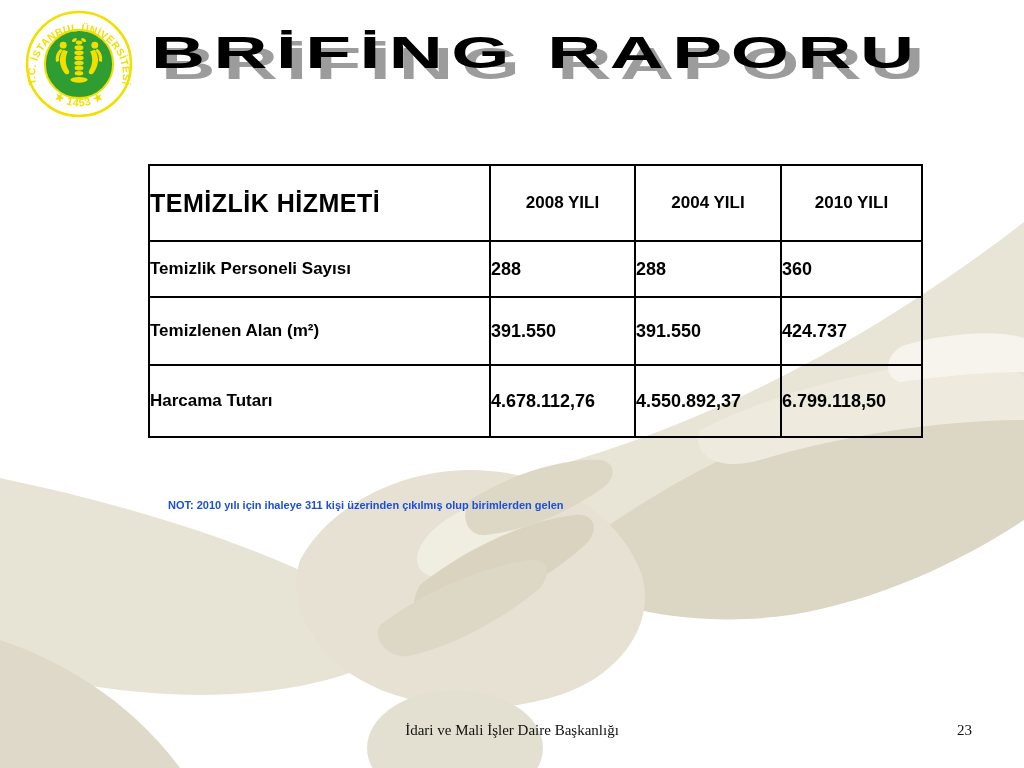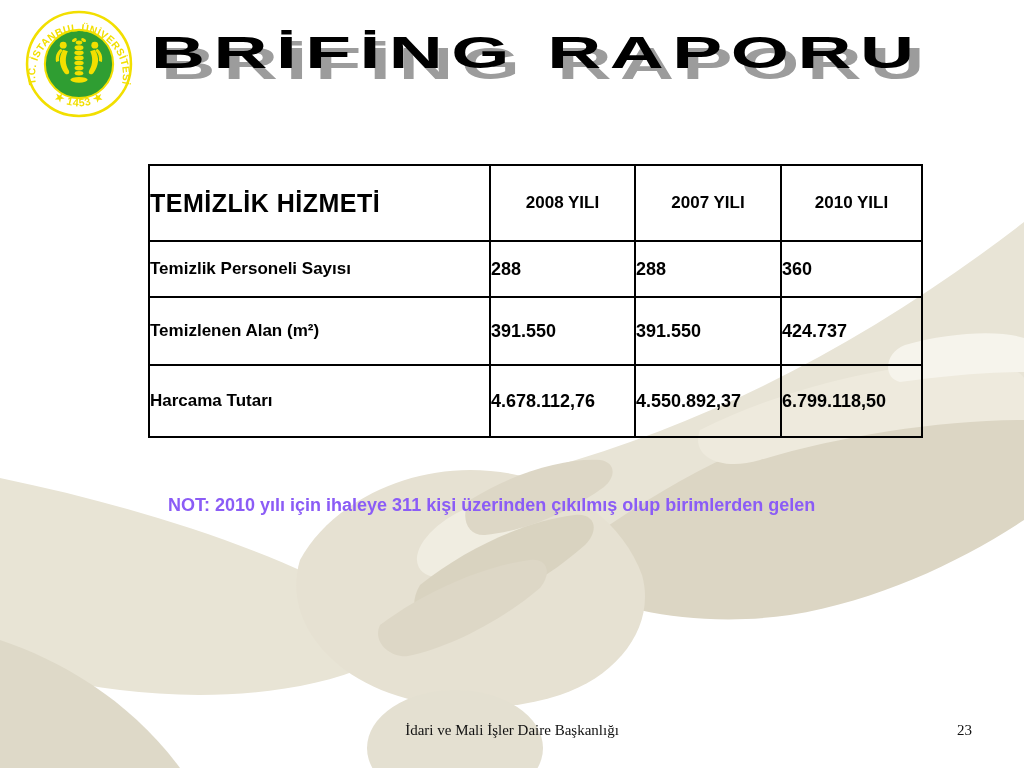--- a/index.html
+++ b/index.html
@@ -30,21 +30,21 @@
     border:2px solid #000;background:transparent;vertical-align:middle;
     font-weight:bold;padding:0;
   }
   .cell-label{font-size:17px;text-align:left;padding-left:12px;}
   .cell-value{font-size:18px;}
   .cell-table-title{font-size:25px;text-align:left;padding-left:12px;letter-spacing:0.5px;margin-left:32px;}
   .cell-year{font-size:17px;text-align:center;margin-left:20px;}
   
   .note{
     position:absolute;left:168px;top:492px;width:740px;z-index:2;
-    font-size:18px;font-weight:bold;line-height:26px;color:#8b5cf6;
+    font-size:11px;font-weight:bold;line-height:26px;color:#1d4ed8;
   }
   
   .footer{
     position:absolute;left:0;top:722px;width:1024px;z-index:2;
     text-align:center;font-family:"Liberation Serif",serif;
     font-size:15px;color:#111;
   }
   .page-number{
     position:absolute;top:722px;right:52px;z-index:2;
     font-family:"Liberation Serif",serif;font-size:15px;color:#111;
@@ -113,21 +113,21 @@
   <colgroup>
     <col style="width:341px">
       <col style="width:145px">
       <col style="width:146px">
       <col style="width:141px">
   </colgroup>
   <tbody>
     <tr style="height:76px;">
       <td class="cell-table-title">TEMİZLİK HİZMETİ</td>
       <td class="cell-year">2008 YILI</td>
-      <td class="cell-year">2007 YILI</td>
+      <td class="cell-year">2004 YILI</td>
       <td class="cell-year">2010 YILI</td>
     </tr>
     <tr style="height:56px;">
       <td class="cell-label">Temizlik Personeli Sayısı</td>
       <td class="cell-value">288</td>
       <td class="cell-value">288</td>
       <td class="cell-value">360</td>
     </tr>
     <tr style="height:68px;">
       <td class="cell-label">Temizlenen Alan (m²)</td>

